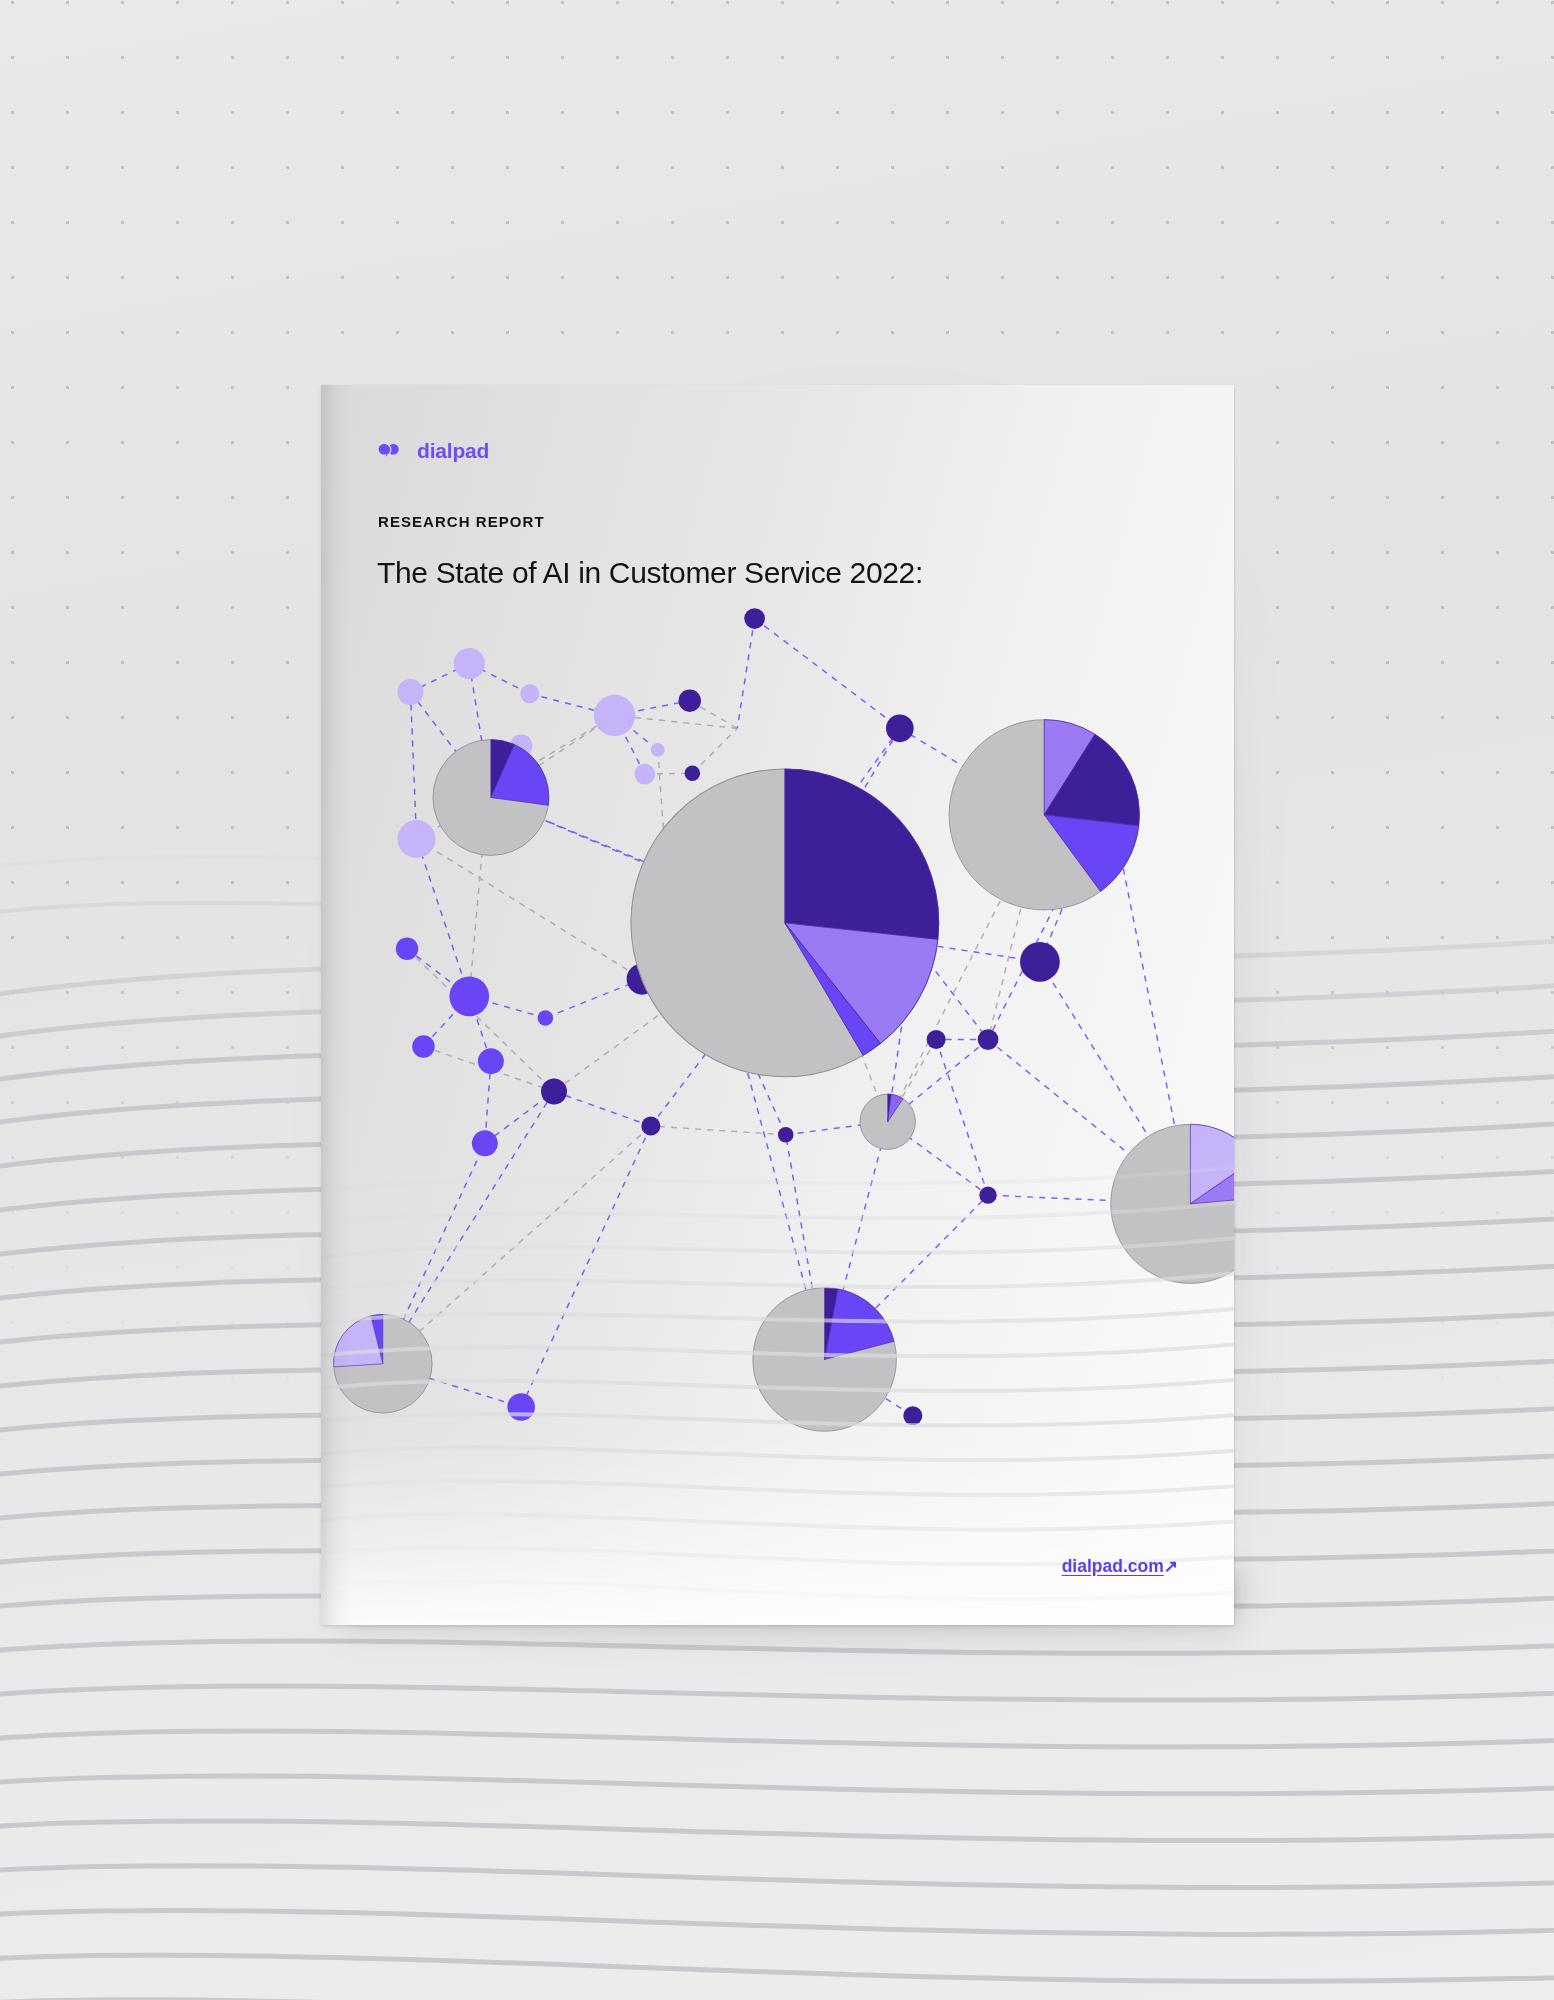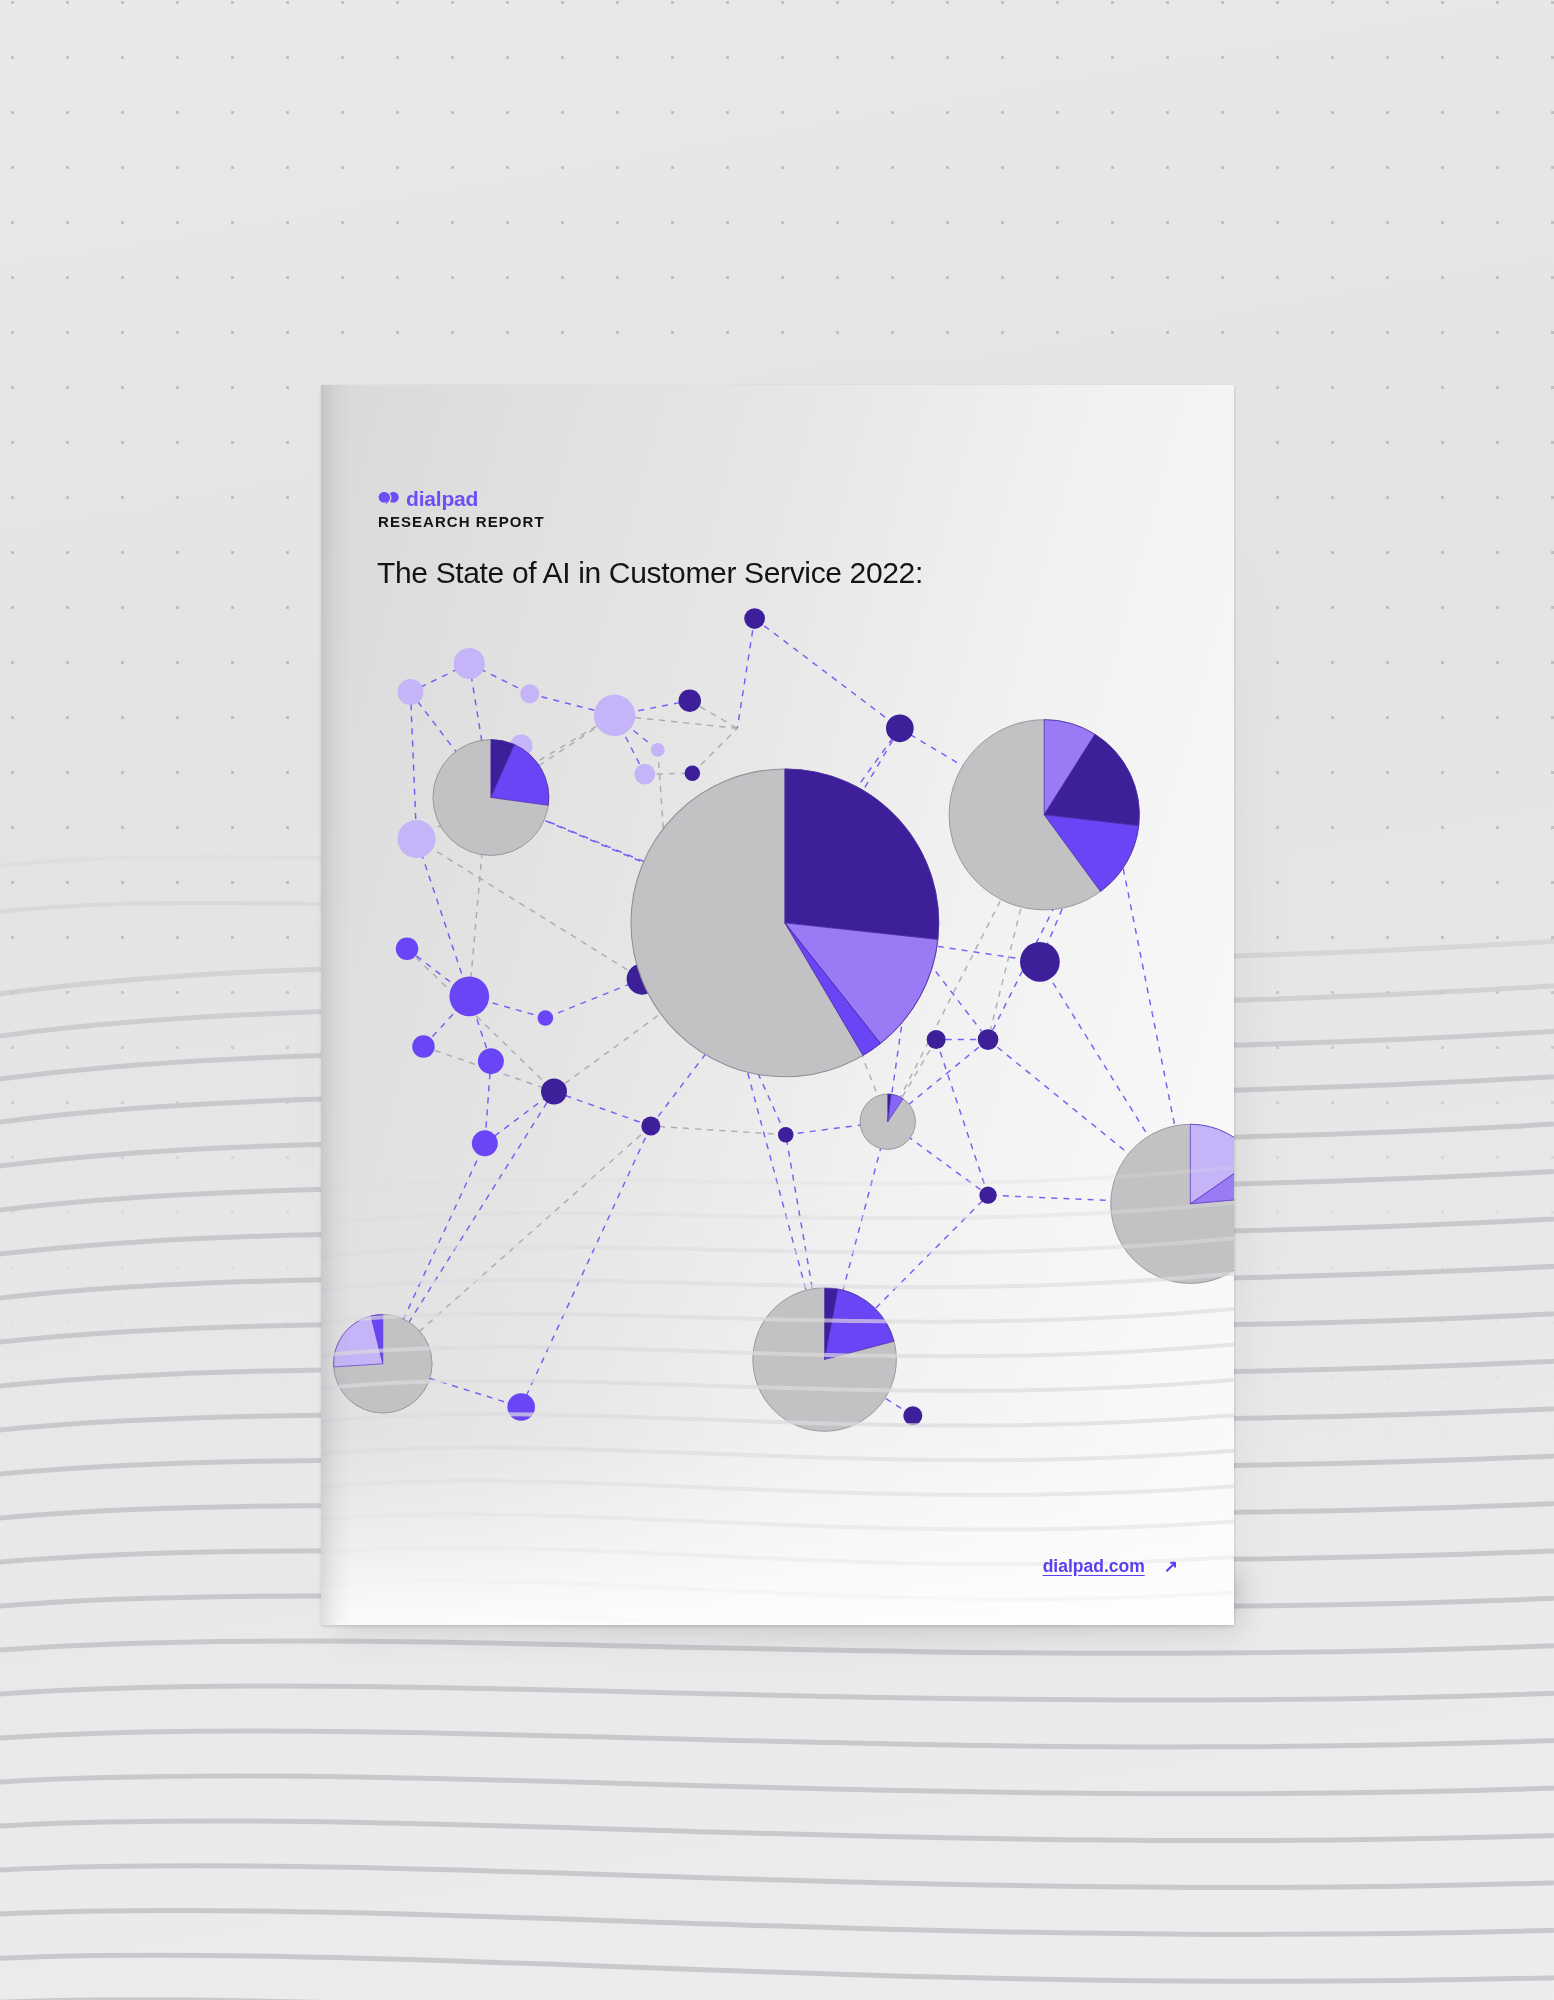--- a/index.html
+++ b/index.html
@@ -111,22 +111,21 @@
     inset: 0;
     z-index: 8;
   }
 
   .logo {
     position: absolute;
     left: 57px;
     top: 55px;
     display: flex;
     align-items: center;
-    gap: 6px;
-    margin-top: 48px;
+    gap: 17px;
   }
   .logo-mark { width: 22px; height: 15px; display: block; }
   .logo-word {
     color: #6d4df6;
     font-size: 21px;
     font-weight: 600;
     letter-spacing: -0.2px;
     line-height: 1;
   }
 
@@ -152,21 +151,21 @@
     color: #141417;
   }
   .title .line { display: block; }
 
   .footer-link {
     position: absolute;
     right: 56px;
     bottom: 48px;
     display: inline-flex;
     align-items: center;
-    gap: 19px;
+    gap: 0;
     color: #5b3ef0;
     font-size: 17.5px;
     font-weight: 700;
     text-decoration: none;
     z-index: 9;
   }
   .footer-link .label { text-decoration: underline; text-underline-offset: 3px; }
   .footer-link .arrow { font-size: 17px; line-height: 1; }
 
   

